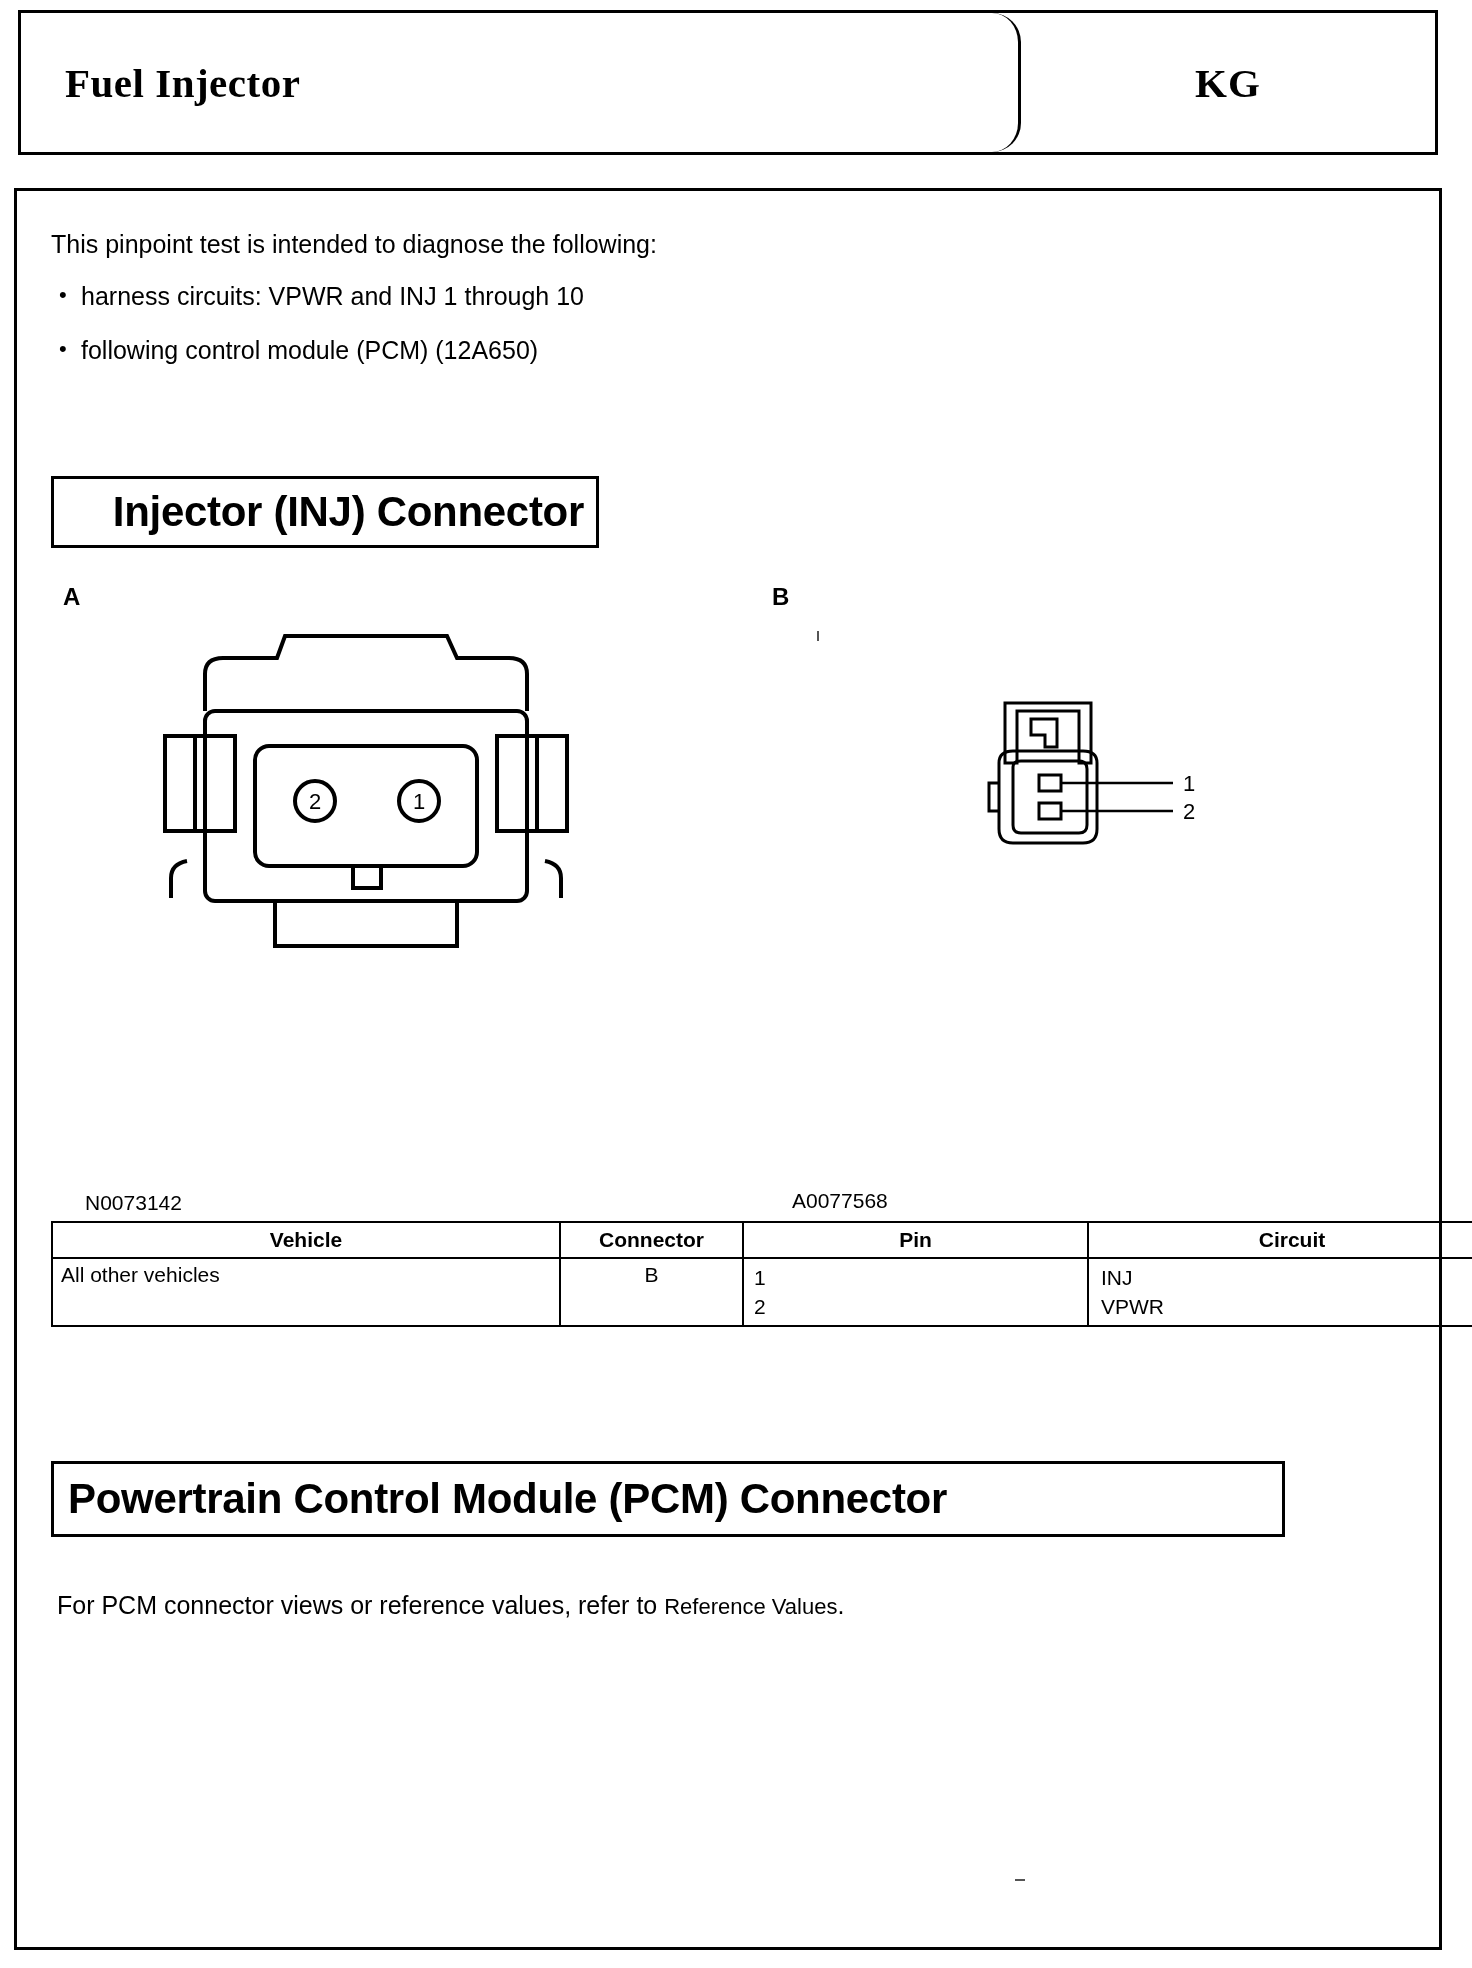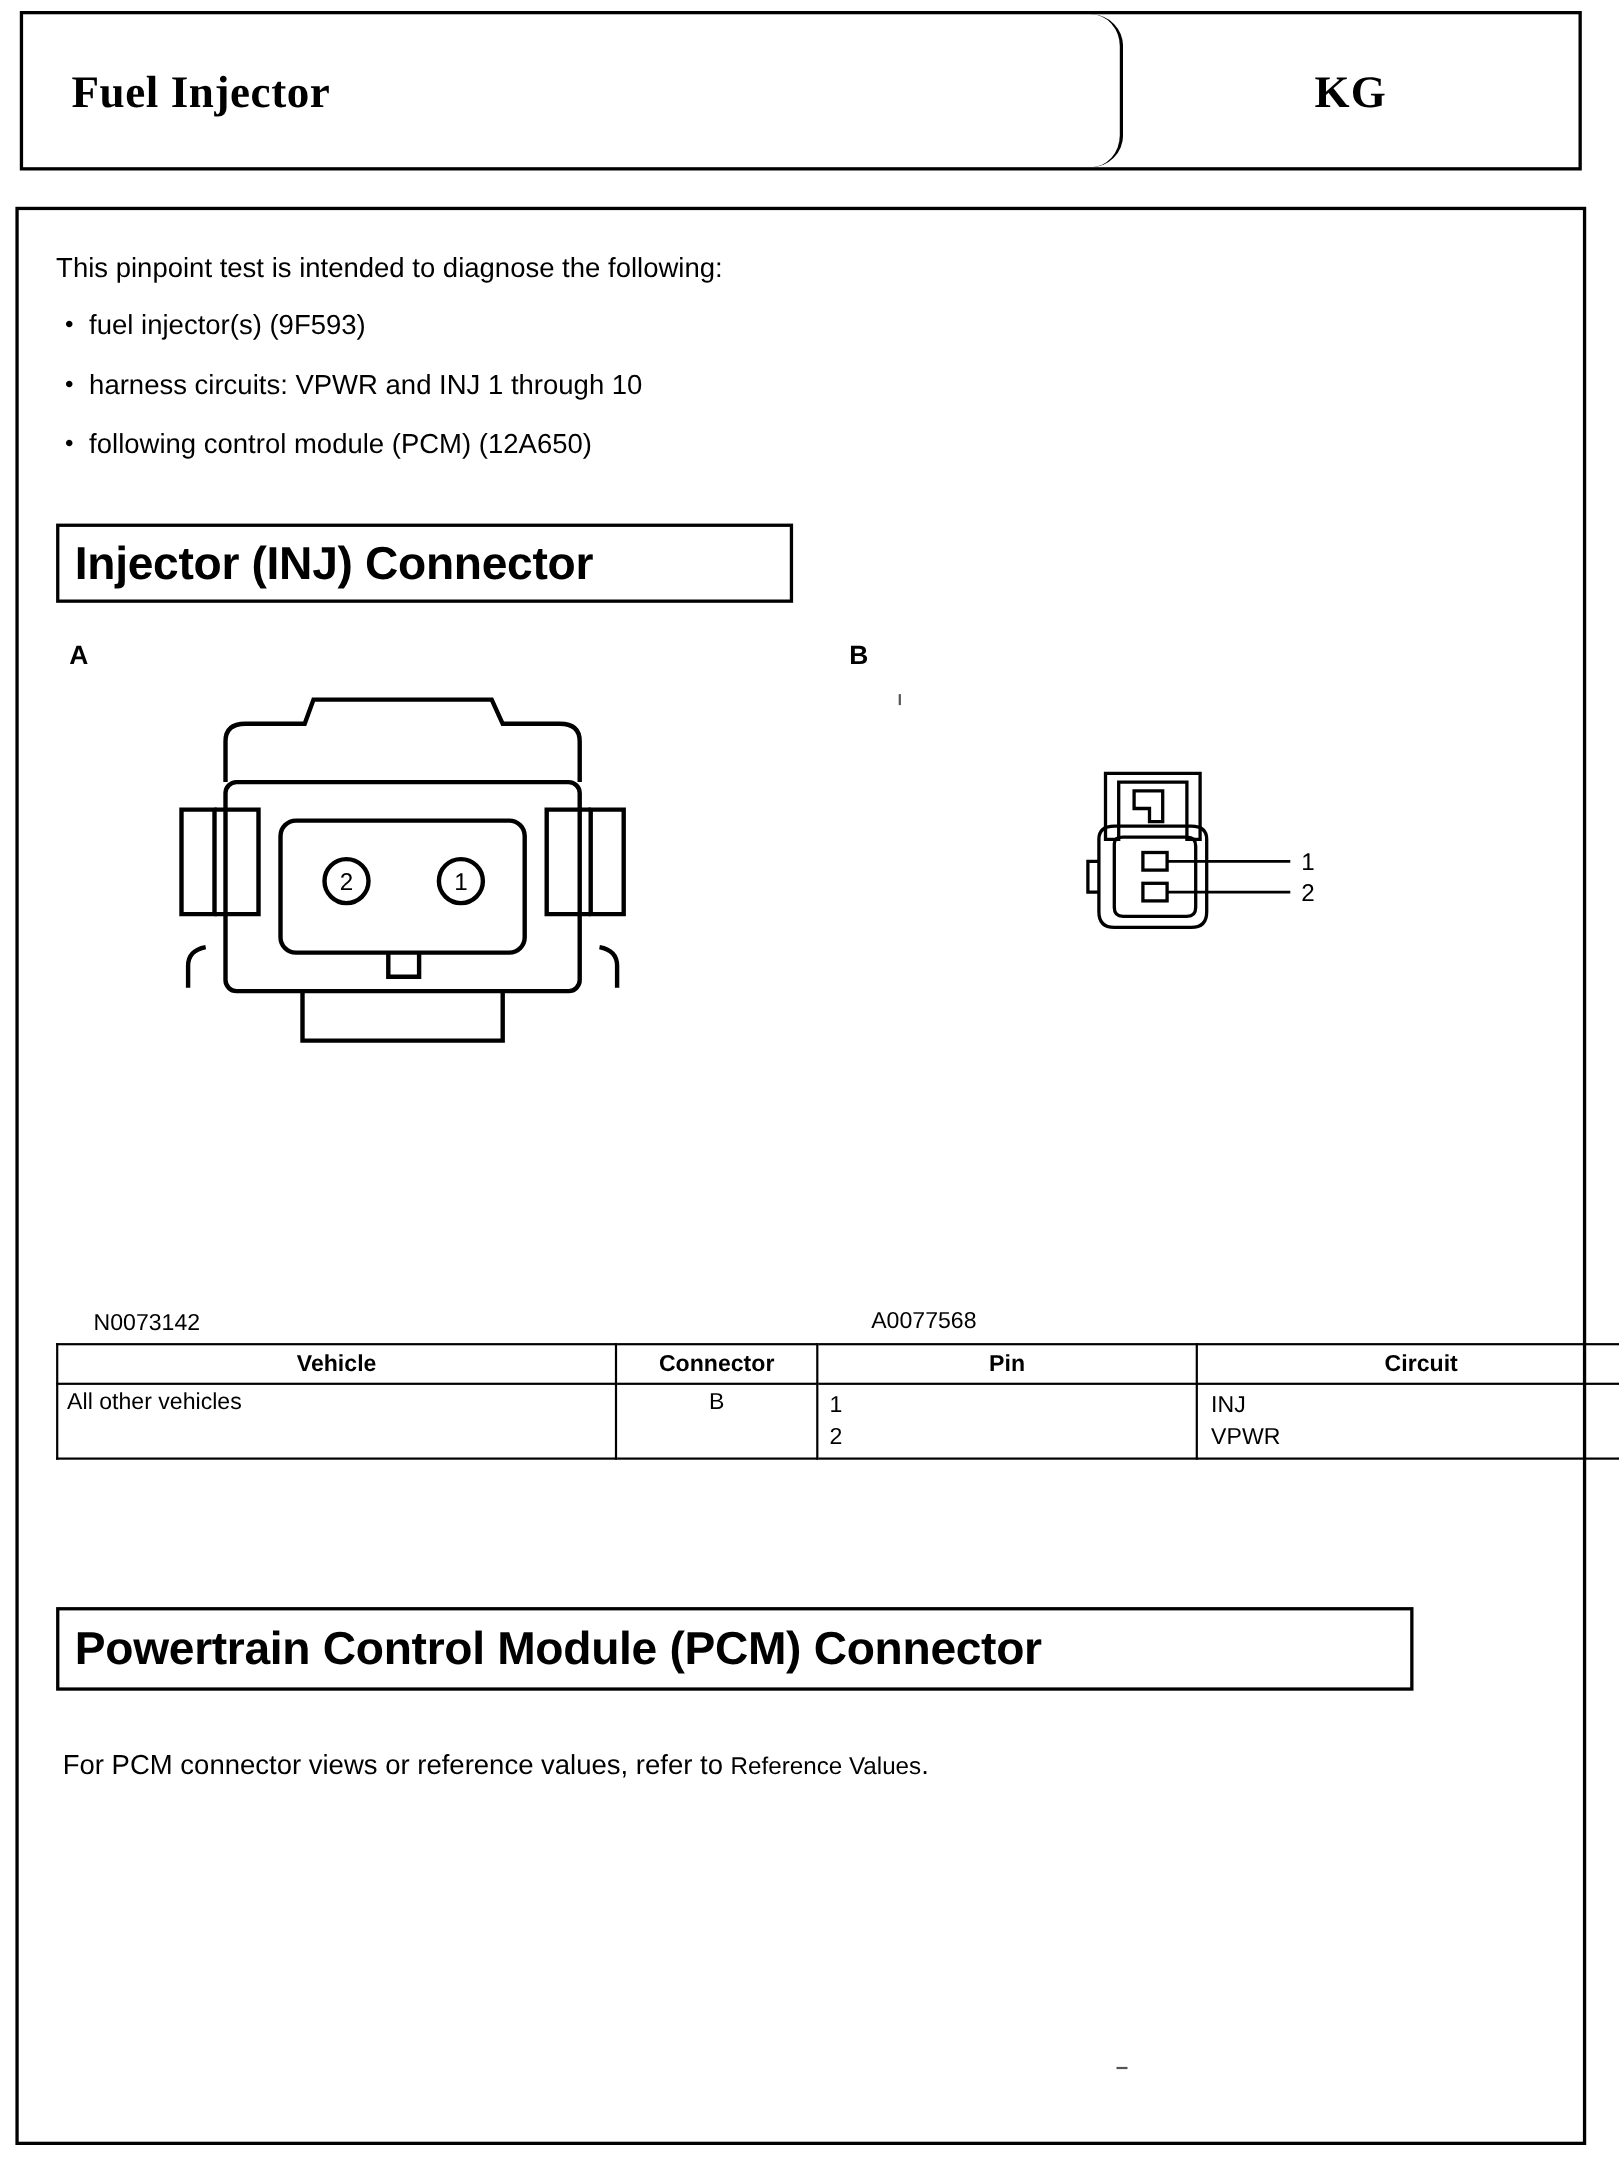--- a/index.html
+++ b/index.html
@@ -115,22 +115,23 @@
   }
   .section-head span {
     font-size: 42px;
     font-weight: bold;
     letter-spacing: -0.3px;
     line-height: 1;
   }
   #inj-head {
     left: 34px;
     top: 285px;
-    width: 670px;
+    width: 548px;
     height: 72px;
+    justify-content: flex-end;
   }
   #pcm-head {
     left: 34px;
     top: 1270px;
     width: 1234px;
     height: 76px;
   }
 
   
   .fig-letter {
@@ -220,21 +221,20 @@
     <div class="header-code-cell">
       <div class="header-code">KG</div>
     </div>
   </div>
 
   <div class="body-box">
 
     <div class="intro">
       <p class="intro-line">This pinpoint test is intended to diagnose the following:</p>
       <ul class="bullets">
-        <li>fuel injector(s) (9F593)</li>
         <li>harness circuits: VPWR and INJ 1 through 10</li>
         <li>following control module (PCM) (12A650)</li>
       </ul>
     </div>
 
     <div class="section-head" id="inj-head">
       <span>Injector (INJ) Connector</span>
     </div>
 
     <div class="fig-letter" id="fig-letter-a">A</div>

